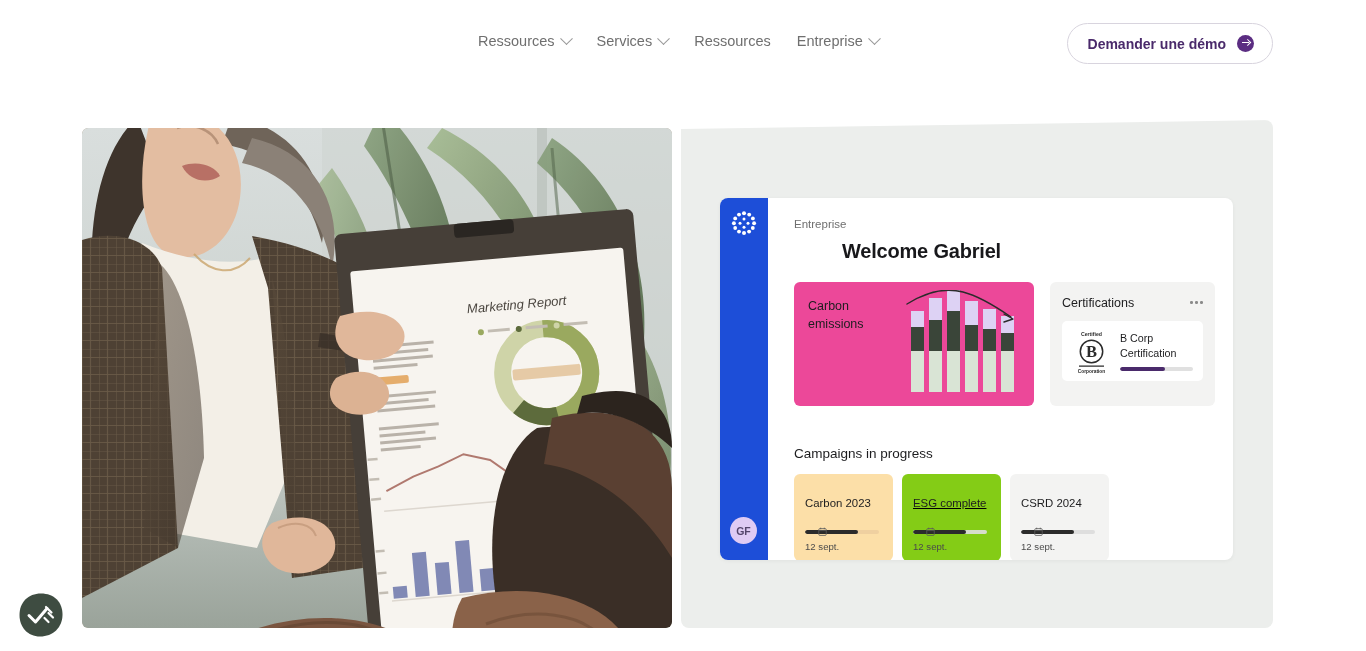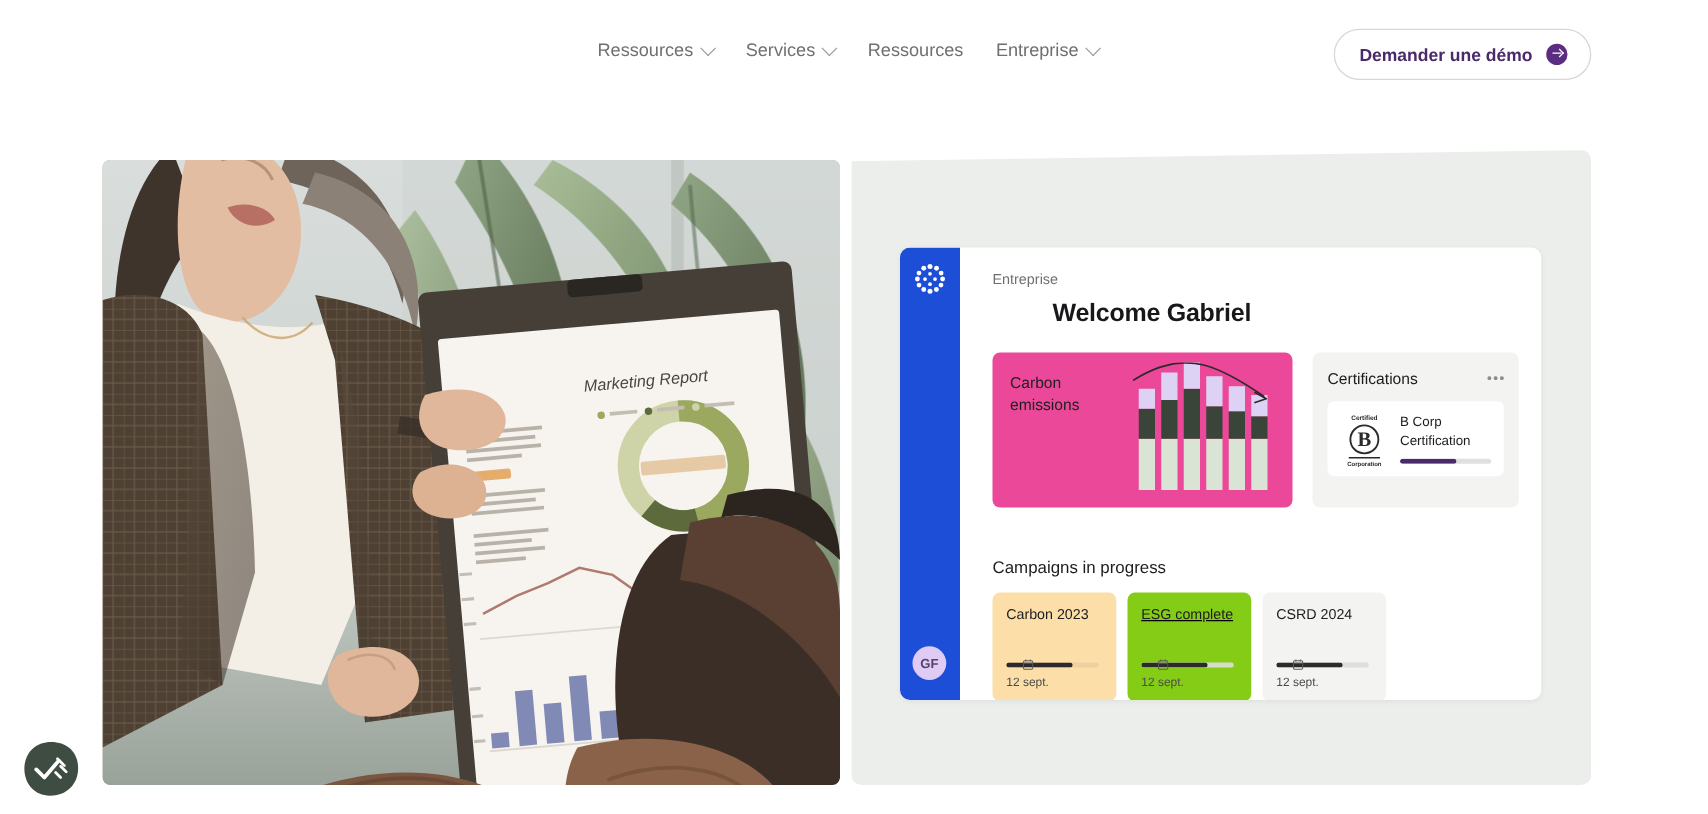--- a/index.html
+++ b/index.html
@@ -139,21 +139,21 @@
   .cert-right { flex: 1; }
   .cert-name { font-size: 10.7px; color: #1d1d1f; line-height: 1.38; }
   .cert-bar { margin-top: 7px; height: 3.6px; border-radius: 2px; background: #e0e0e0; position: relative; overflow: hidden; }
   .cert-bar > i { position: absolute; left: 0; top: 0; bottom: 0; background: #4a2a6b; border-radius: 2px; display: block; }
 
   
   .camp-head { font-size: 13.5px; color: #1d1d1f; margin-top: 40px; }
   .camp-row { display: flex; gap: 9px; margin-top: 13px; }
   .camp-card {
     width: 99px; height: 87px; border-radius: 6px;
-    padding: 11px 11px 0 11px; position: relative;
+    padding: 22px 11px 0 11px; position: relative;
   }
   .camp-name { font-size: 11.4px; color: #1d1d1f; line-height: 1.33; }
   .camp-bar { position: absolute; left: 11px; bottom: 27px; width: 74px; height: 3.6px; border-radius: 2px; overflow: hidden; }
   .camp-bar > i { position: absolute; left: 0; top: 0; bottom: 0; border-radius: 2px; display: block; }
   .camp-date { position: absolute; left: 11px; bottom: 9px; display: flex; align-items: center; gap: 5px; font-size: 9.6px; color: #4b4b4b; flex-direction: column; }
   .cal-ico { width: 9px; height: 9px; flex: none; }
 
   
   .cookie-widget {
     position: absolute; left: 18px; bottom: 13px;

